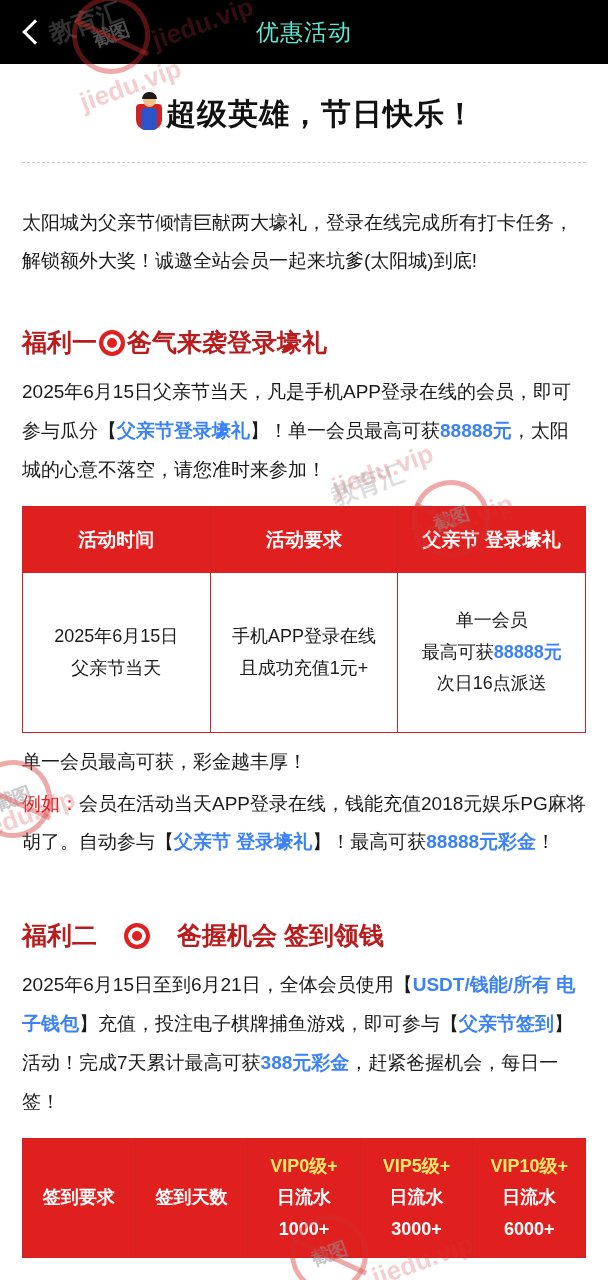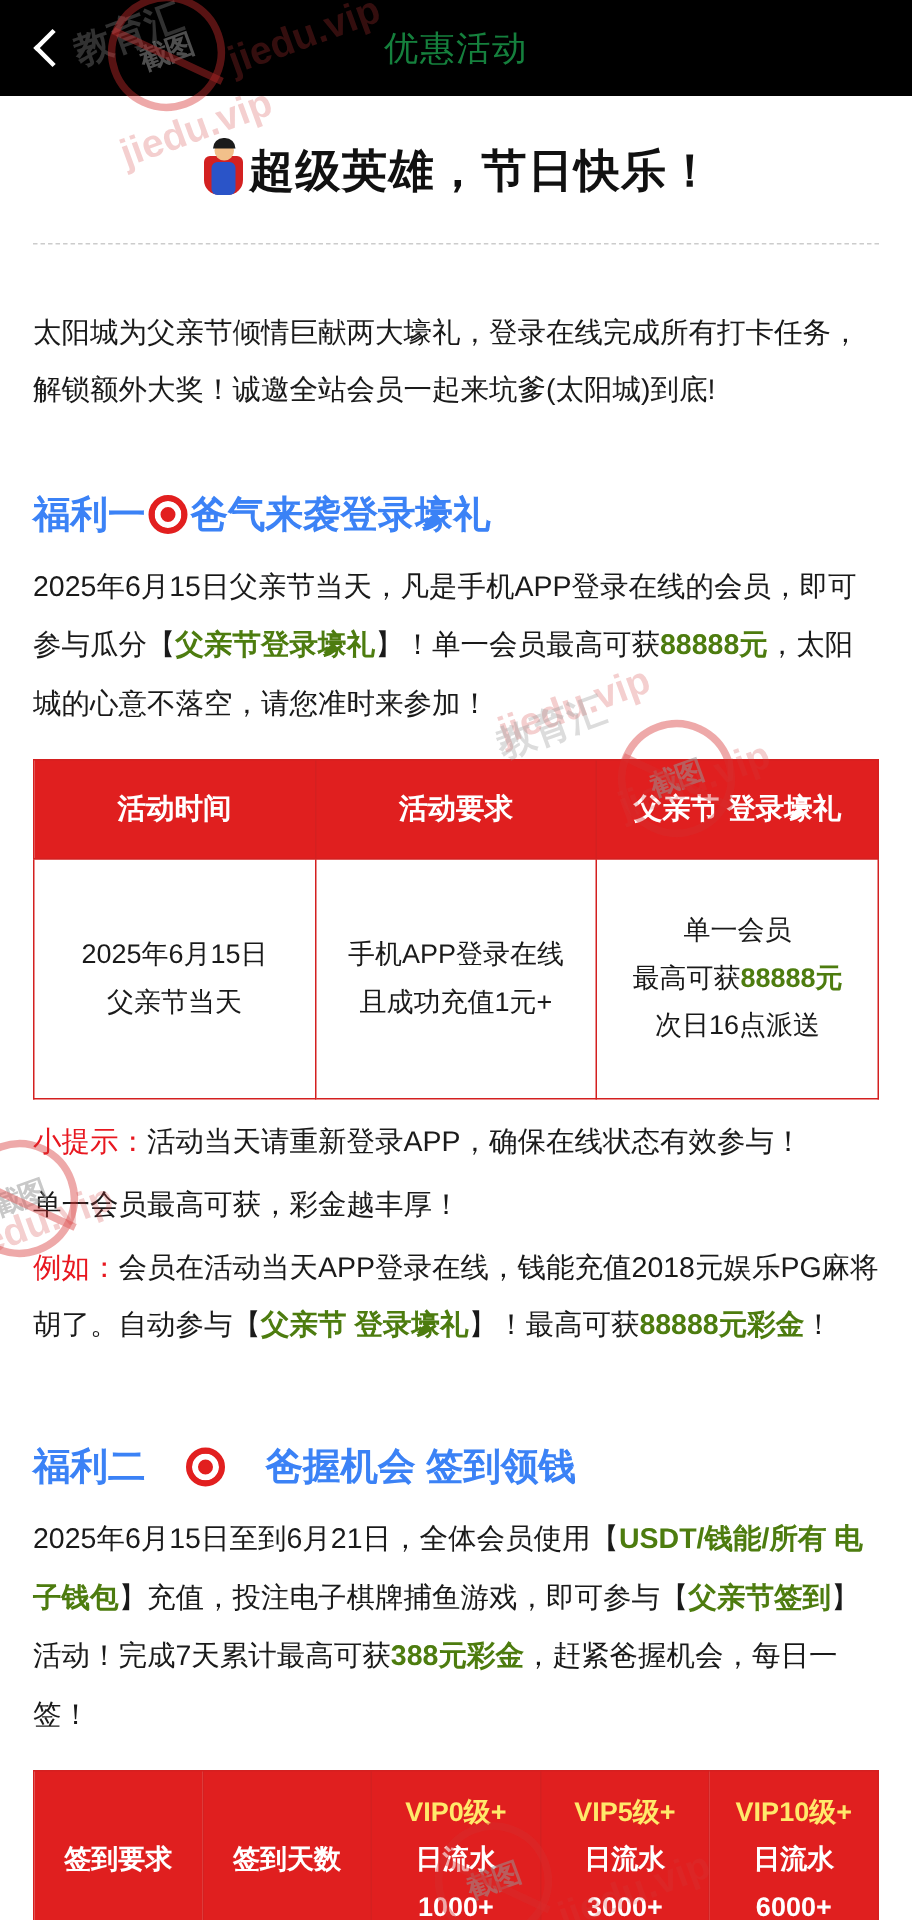--- a/index.html
+++ b/index.html
@@ -9,21 +9,21 @@
     width: 608px;
     background: #ffffff;
     font-family: "Liberation Sans", "DejaVu Sans", sans-serif;
   }
   body { position: relative; overflow-x: hidden; }
 
   
   .topbar {
     height: 64px;
     background: #000000;
-    color: #15803d;
+    color: #5eead4;
     display: flex;
     align-items: center;
     position: relative;
   }
   .topbar .back {
     width: 64px;
     height: 64px;
     display: flex;
     align-items: center;
     justify-content: center;
@@ -92,21 +92,21 @@
     line-height: 2.0;
     color: #1a1a1a;
     padding: 22px 0 10px 0;
   }
 
   .sec-head {
     display: flex;
     align-items: center;
     font-size: 25px;
     font-weight: bold;
-    color: #3b82f6;
+    color: #b91c1c;
     margin: 36px 0 14px 0;
   }
   .target-icon {
     width: 26px; height: 26px;
     border-radius: 50%;
     background: #e21f1f;
     border: 4px solid #e21f1f;
     position: relative;
     margin: 0 2px;
     flex: none;
@@ -121,21 +121,21 @@
     border-radius: 50%;
     transform: translate(-50%, -50%);
   }
 
   .para {
     font-size: 19px;
     line-height: 2.05;
     color: #1a1a1a;
     margin: 6px 0;
   }
-  .red { color: #4d7c0f; }
+  .red { color: #3b82f6; }
   .bold { font-weight: bold; }
 
   
   table {
     width: 100%;
     border-collapse: collapse;
     margin: 16px 0 10px 0;
     table-layout: fixed;
   }
   table td, table th {
@@ -269,23 +269,20 @@
         </td>
         <td>
           <div>单一会员</div>
           <div><span>最高可获</span><span class="red bold">88888元</span></div>
           <div>次日16点派送</div>
         </td>
       </tr>
     </tbody>
   </table>
 
-  <p class="tip">
-    <span class="label">小提示：</span><span>活动当天请重新登录APP，确保在线状态有效参与！</span>
-  </p>
   <p class="tip">单一会员最高可获，彩金越丰厚！</p>
 
   <p class="tip">
     <span class="label">例如：</span><span>会员在活动当天APP登录在线，钱能充值2018元娱乐PG麻将胡了。自动参与【</span><span class="red bold">父亲节 登录壕礼</span><span>】！最高可获</span><span class="red bold">88888元彩金</span><span>！</span>
   </p>
 
   <div class="sec-head" style="margin-top:58px;gap:25px;">
     <span>福利二</span>
     <span class="target-icon"></span>
     <span>爸握机会 签到领钱</span>

